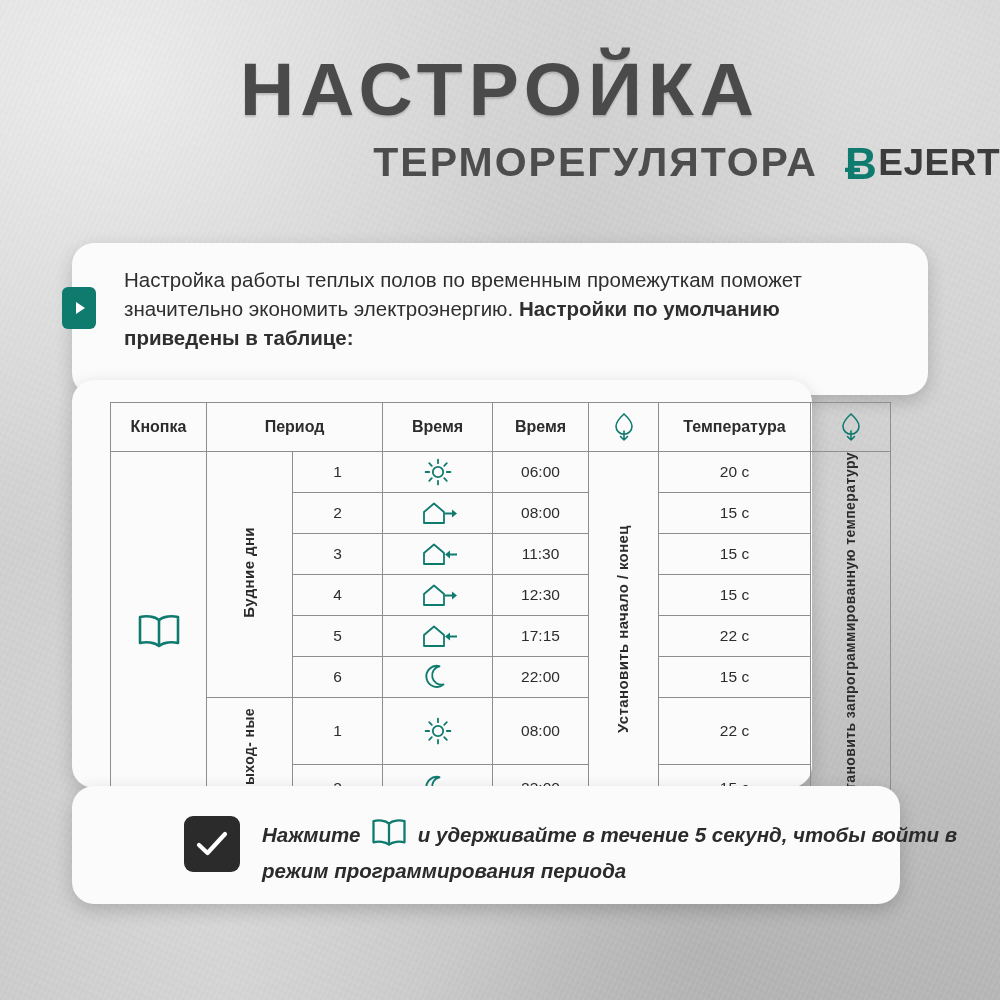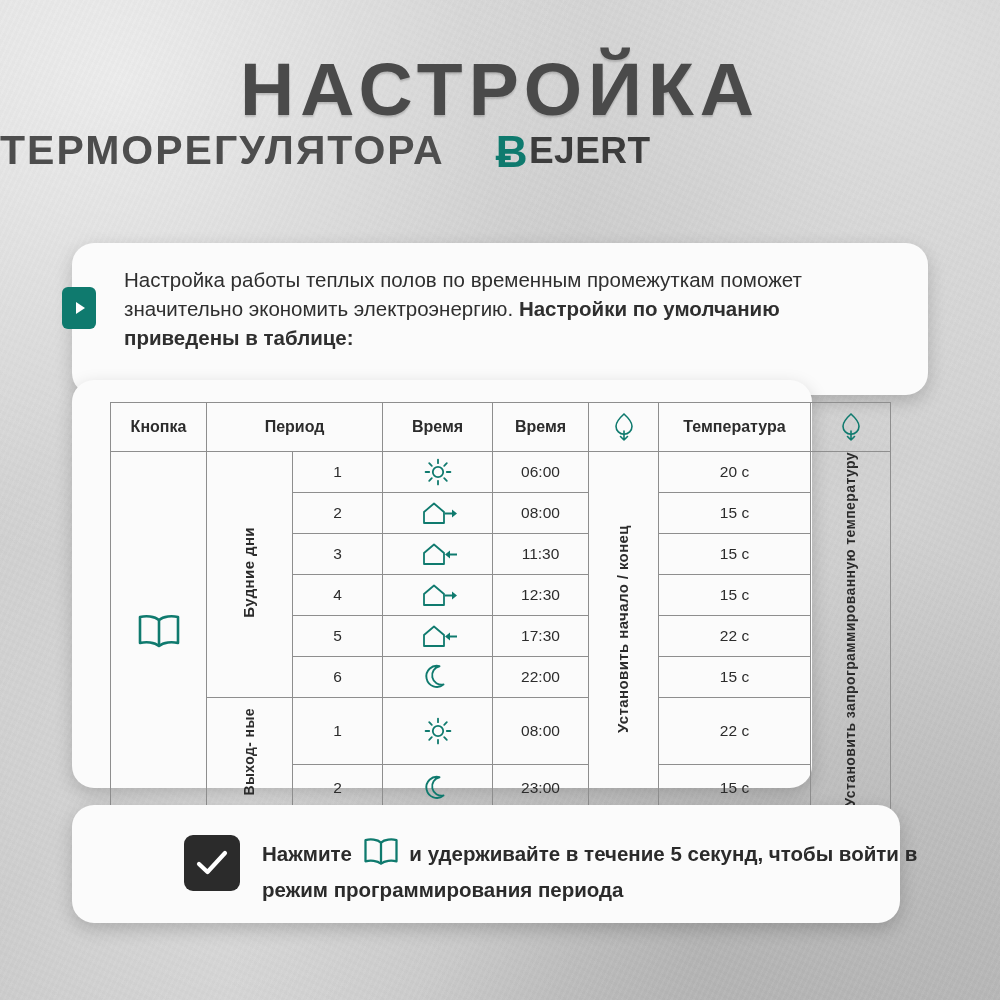--- a/index.html
+++ b/index.html
@@ -50,25 +50,25 @@
   }
   .title-main {
     font-size: 75px;
     font-weight: 700;
     letter-spacing: 6px;
     color: #4a4a4a;
     line-height: 1.0;
     text-shadow: 0 2px 2px rgba(0,0,0,0.18);
   }
   .subtitle-row {
-    margin-top: 0;
+    margin-top: 12px;
     display: flex;
     align-items: center;
-    justify-content: flex-start;
-    gap: 51px;
+    justify-content: flex-end;
+    gap: 27px;
   }
   .title-sub {
     font-size: 41px;
     font-weight: 700;
     letter-spacing: 2px;
     color: #4d4d4d;
   }
   .brand {
     display: flex;
     align-items: center;
@@ -132,23 +132,24 @@
 
   .card-table {
     left: 72px;
     top: 380px;
     width: 740px;
     height: 408px;
   }
 
   .card-note {
     left: 72px;
-    top: 805px;
+    top: 786px;
     width: 828px;
     height: 118px;
+    font-style: italic;
   }
   .note-check {
     position: absolute;
     left: 112px;
     top: 30px;
     width: 56px;
     height: 56px;
     background: #2b2b2b;
     border-radius: 9px;
     display: flex;
@@ -359,21 +360,21 @@
 
         <tr>
           <td>5</td>
           <td class="icon-cell">
             <svg width="44" height="28" viewBox="0 0 44 28" fill="none" aria-hidden="true">
               <path d="M8 24 L8 13 L18 4.5 L28 13 L28 24 Z" stroke="#0f7a6e" stroke-width="1.8" fill="none" stroke-linejoin="round"></path>
               <path d="M41 14.5 L33 14.5" stroke="#0f7a6e" stroke-width="2"></path>
               <path d="M34 10.5 L29 14.5 L34 18.5 Z" fill="#0f7a6e"></path>
             </svg>
           </td>
-          <td>17:30</td>
+          <td>17:15</td>
           <td>22 c</td>
         </tr>
 
         <tr>
           <td>6</td>
           <td class="icon-cell">
             <svg width="28" height="30" viewBox="0 0 28 30" fill="none" aria-hidden="true">
               <path d="M19.5 22.5 A10.5 10.5 0 1 1 15.5 4.2 A8.6 8.6 0 0 0 19.5 22.5 Z" stroke="#0f7a6e" stroke-width="1.9" fill="none" stroke-linejoin="round"></path>
             </svg>
           </td>

